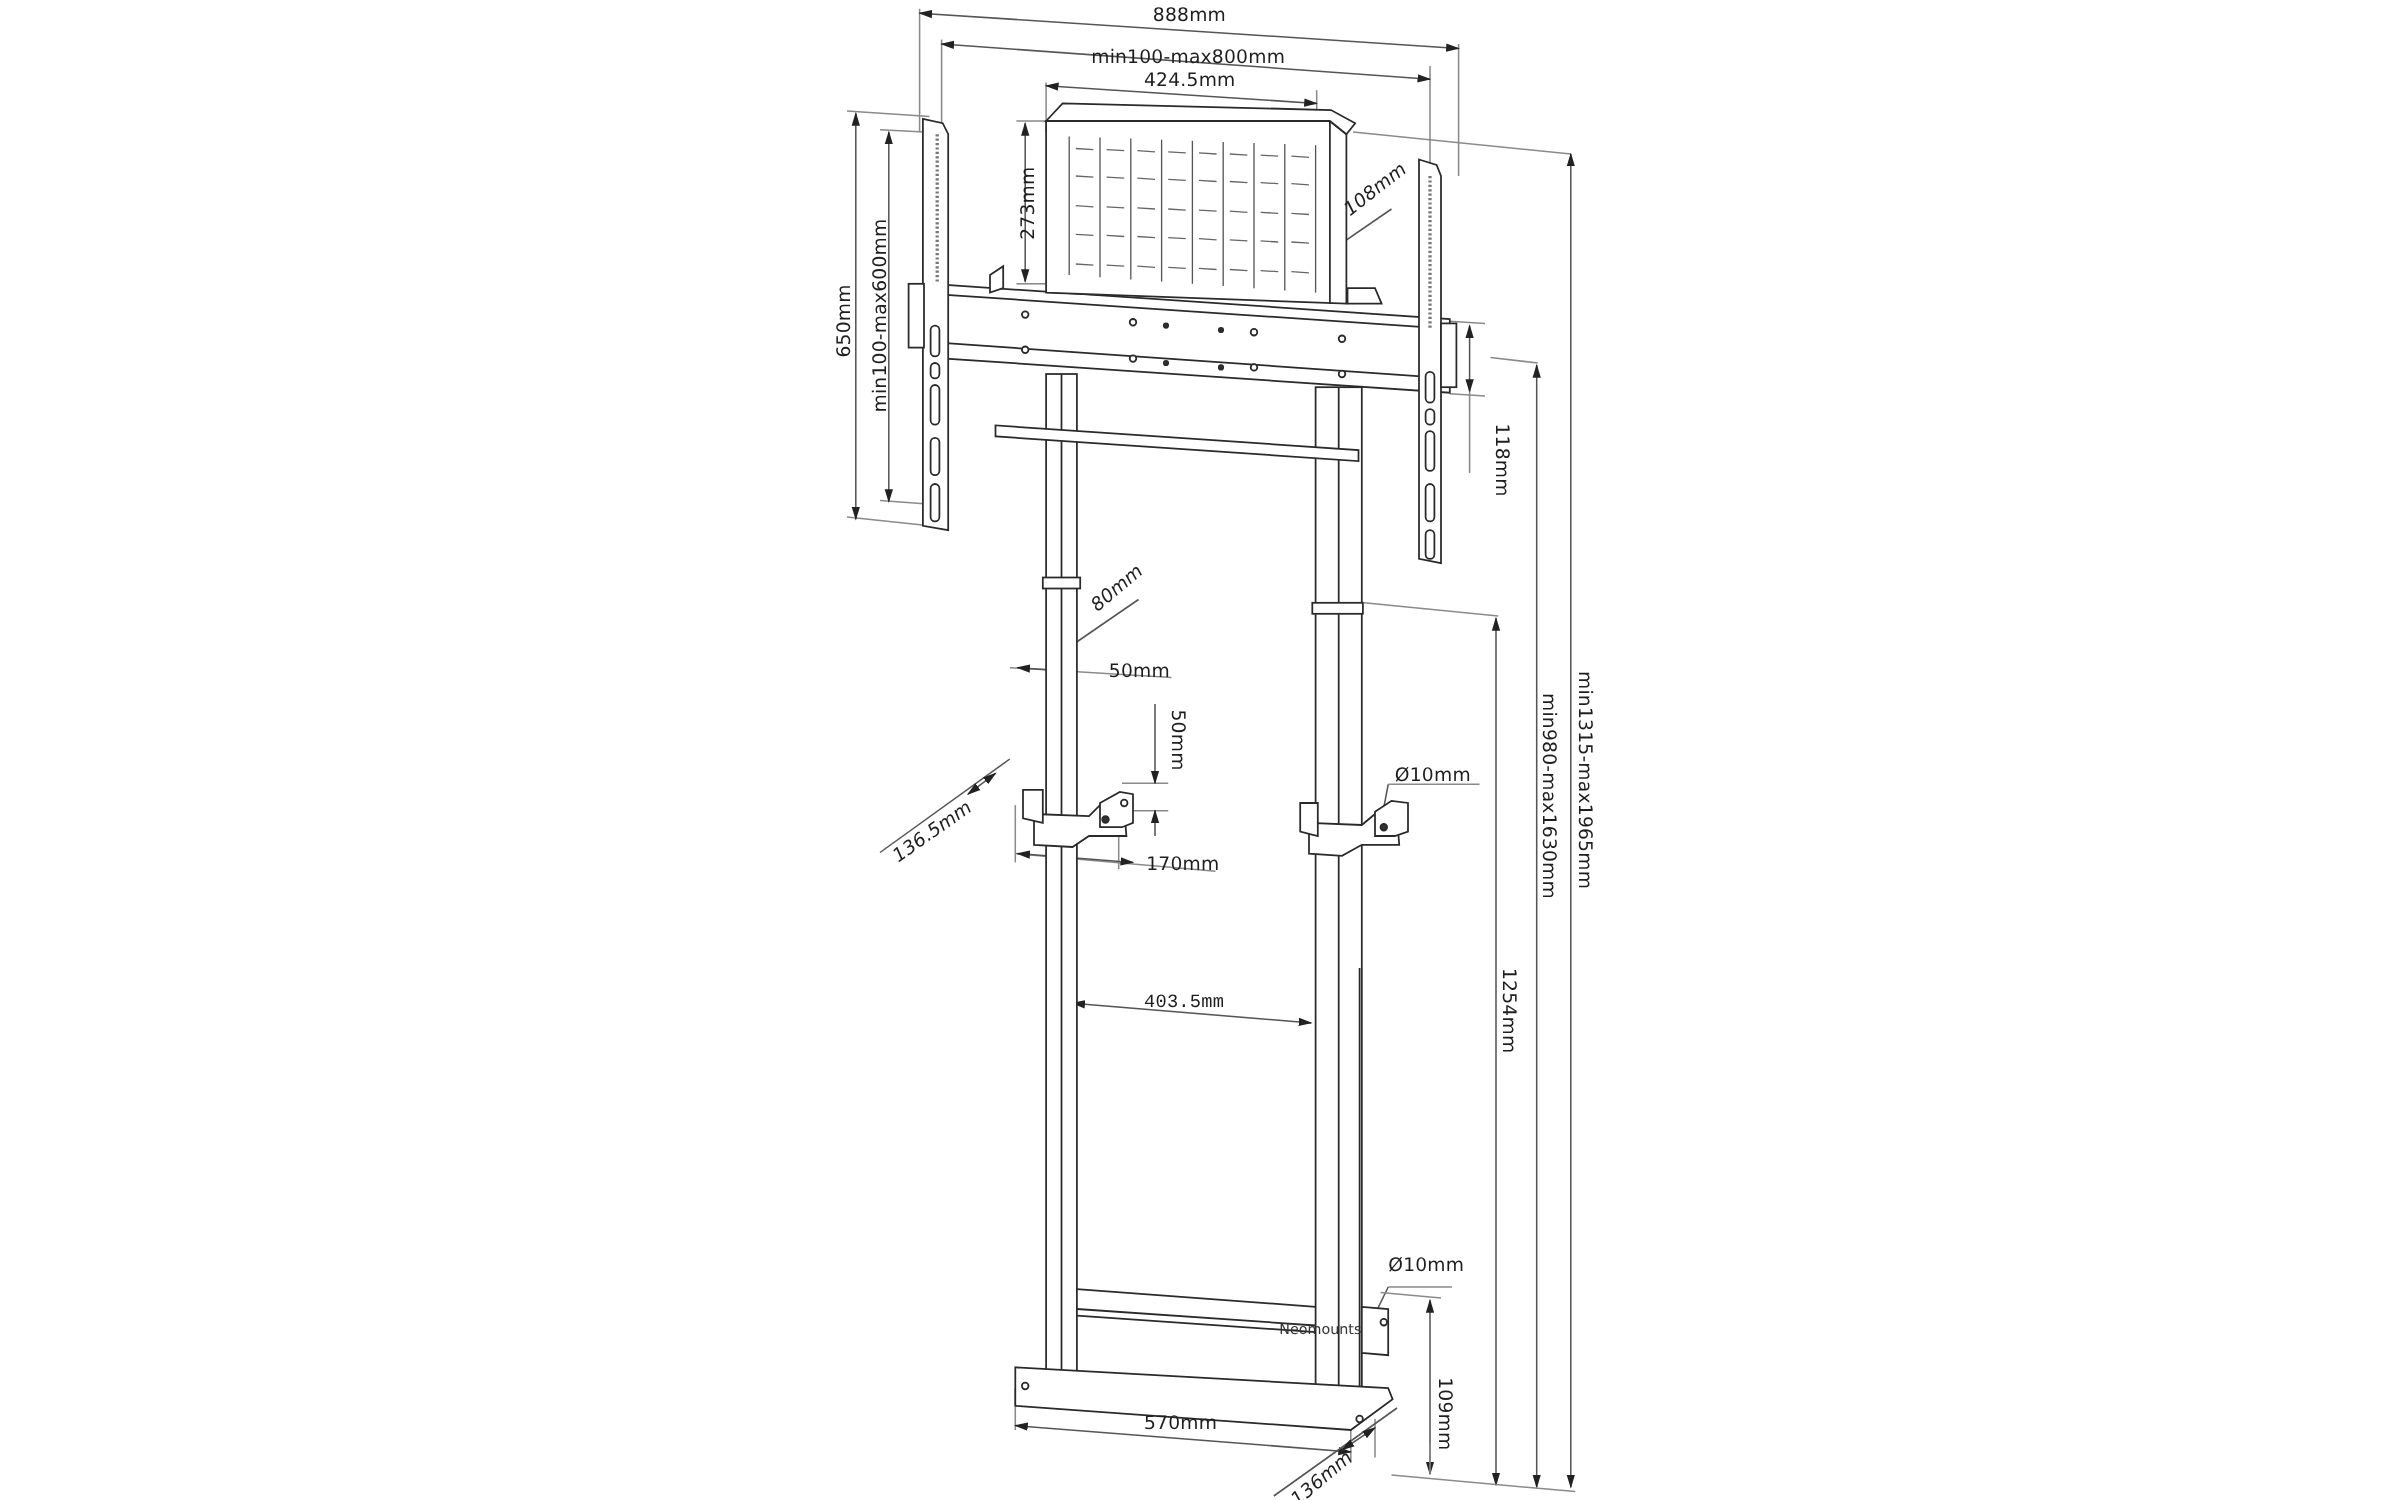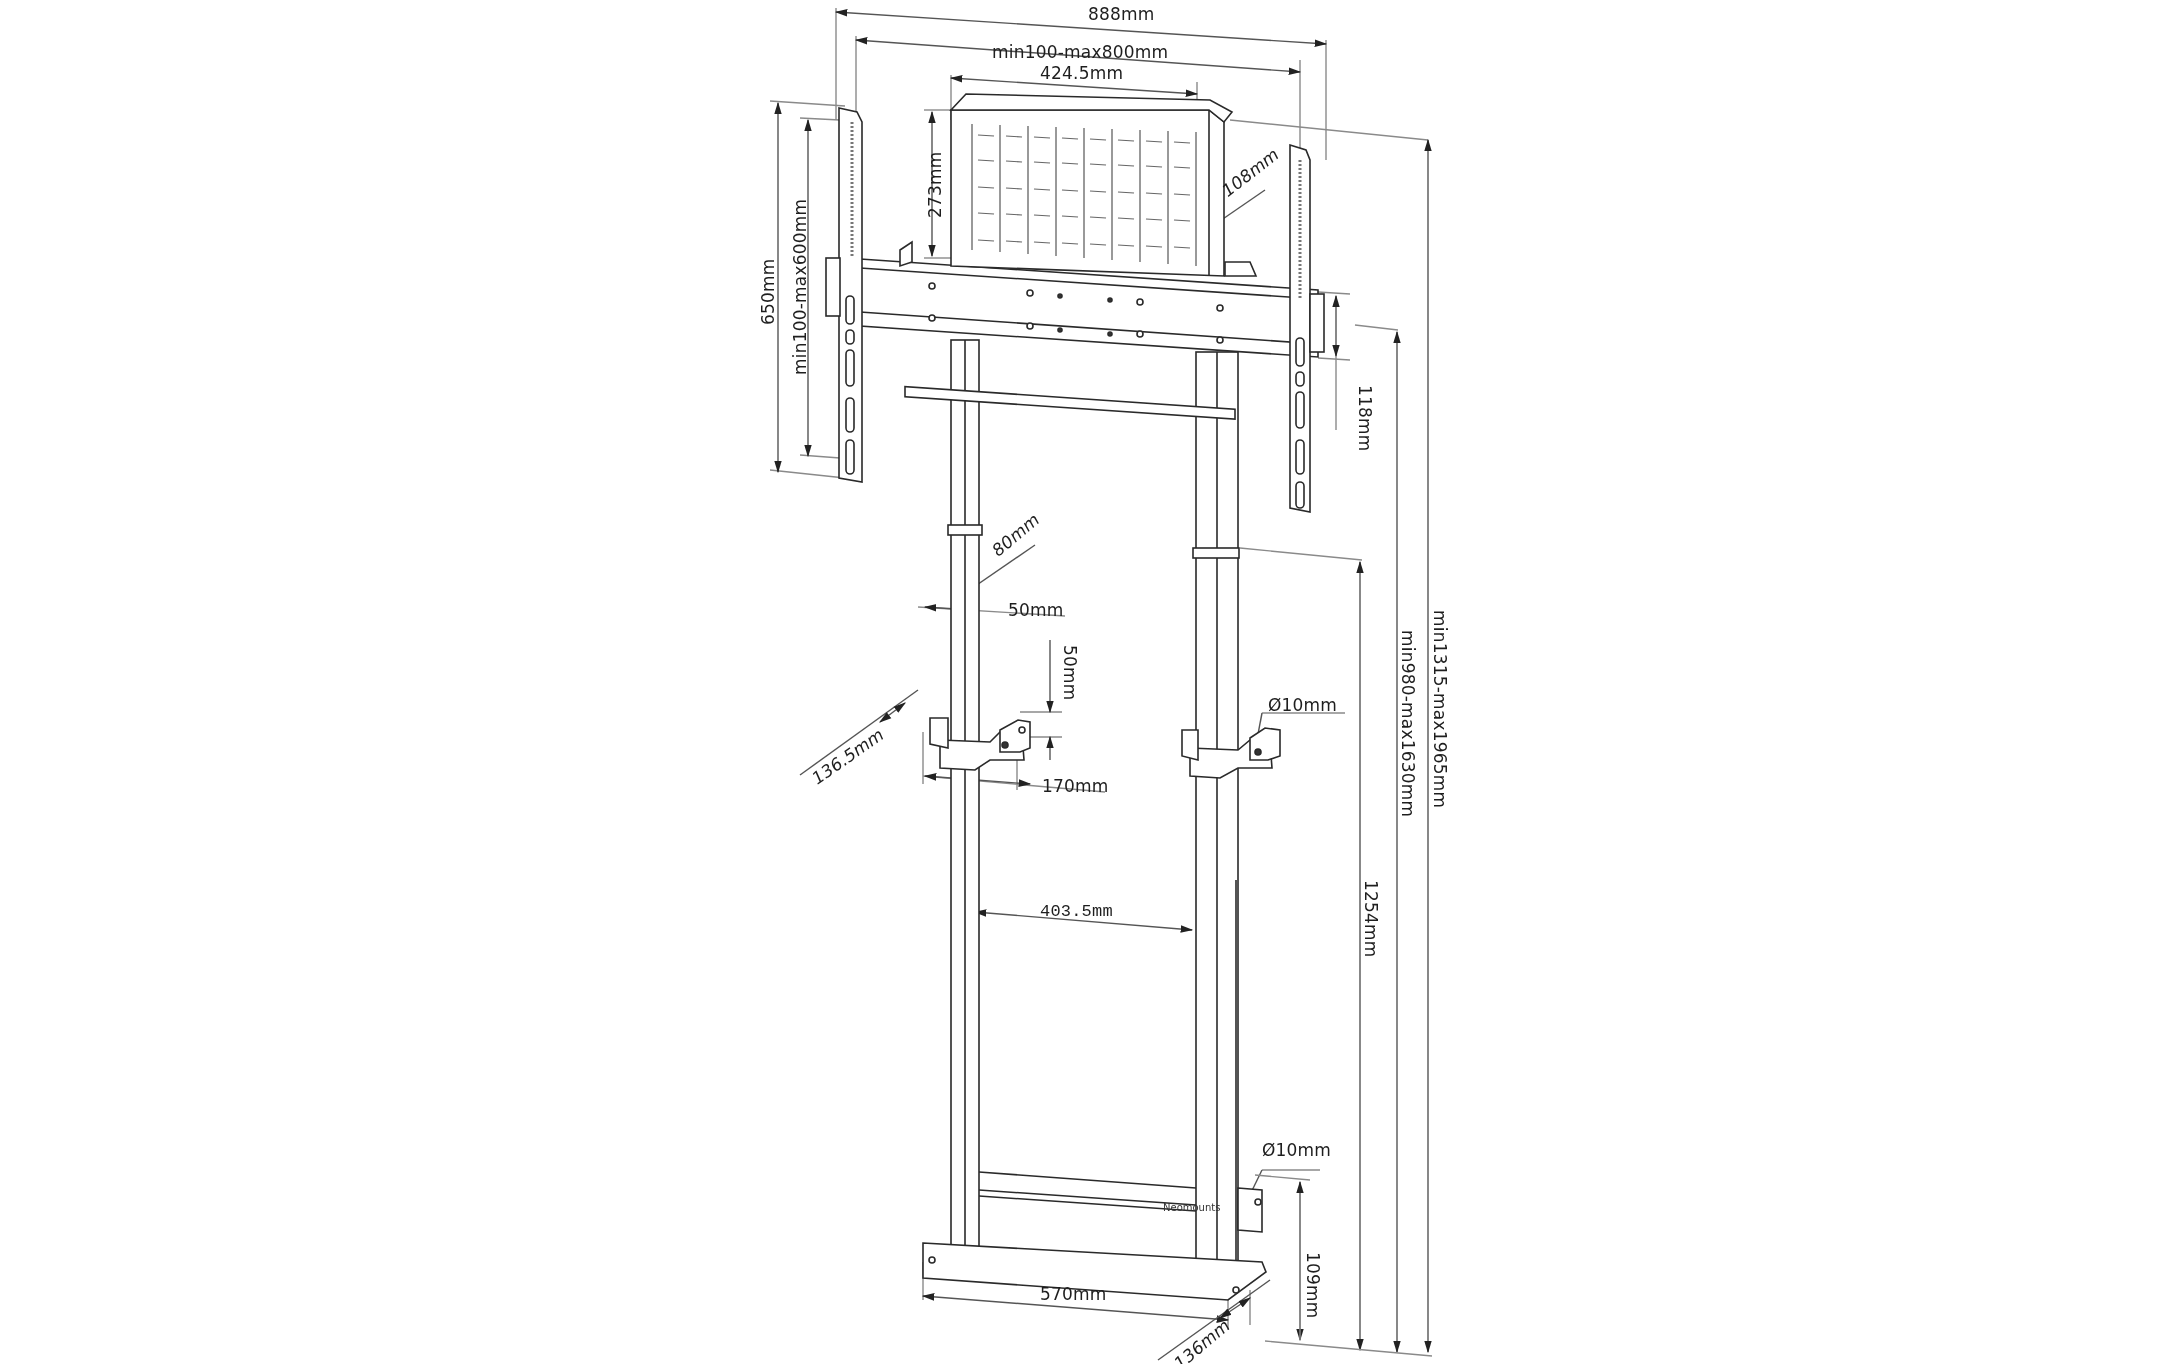--- a/index.html
+++ b/index.html
@@ -3,21 +3,21 @@
 <meta charset="utf-8">
 <style>
   html, body { margin:0; padding:0; background:#ffffff; }
   body { width:2167px; height:1364px; position:relative; overflow:hidden;
          font-family:"DejaVu Sans","Liberation Sans",sans-serif; color:#1a1a1a; }
   #drawing { position:absolute; left:0; top:0; width:2167px; height:1364px; }
   .lbl { position:absolute; font-size:17px; white-space:nowrap; color:#1e1e1e; letter-spacing:0.2px; }
   .lbl.it { font-style:italic; }
   .rot-90 { transform-origin:left top; transform:rotate(-90deg); }
   .rot90  { transform-origin:left top; transform:rotate(90deg); }
-  .brand { position:absolute; font-size:10px; color:#333; }
+  .brand { position:absolute; font-size:13px; color:#333; }
 </style>
 </head>
 <body>
 
 <svg id="drawing" width="2167" height="1364" viewBox="0 0 2167 1364" xmlns="http://www.w3.org/2000/svg">
   <defs>
     <marker id="ar" viewBox="0 0 10 10" refX="9" refY="5" markerWidth="9" markerHeight="9" orient="auto-start-reverse">
       <path d="M0,2 L10,5 L0,8 z" fill="#222"></path>
     </marker>
   </defs>
@@ -238,21 +238,21 @@
       <rect x="1310" y="294" width="14" height="58"></rect>
       <rect x="1296" y="338" width="8" height="28" rx="4"></rect>
       <rect x="1296" y="372" width="8" height="14" rx="4"></rect>
       <rect x="1296" y="392" width="8" height="36" rx="4"></rect>
       <rect x="1296" y="440" width="8" height="34" rx="4"></rect>
       <rect x="1296" y="482" width="8" height="26" rx="4"></rect>
     </g>
   </g>
 </svg>
 
-<div class="lbl" style="left:1088px;top:4px;">888mm</div>
+<div class="lbl" style="left:1048px;top:4px;">888mm</div>
 <div class="lbl" style="left:992px;top:42px;">min100-max800mm</div>
 <div class="lbl" style="left:1040px;top:63px;text-align:right;">424.5mm</div>
 
 <div class="lbl rot-90" style="left:925px;top:218px;">273mm</div>
 <div class="lbl it" style="left:1218px;top:185px;transform:rotate(-38deg);transform-origin:left top;">108mm</div>
 
 <div class="lbl rot-90" style="left:758px;top:325px;">650mm</div>
 <div class="lbl rot-90" style="left:790px;top:375px;">min100-max600mm</div>
 
 <div class="lbl rot90" style="left:1375px;top:385px;">118mm</div>

